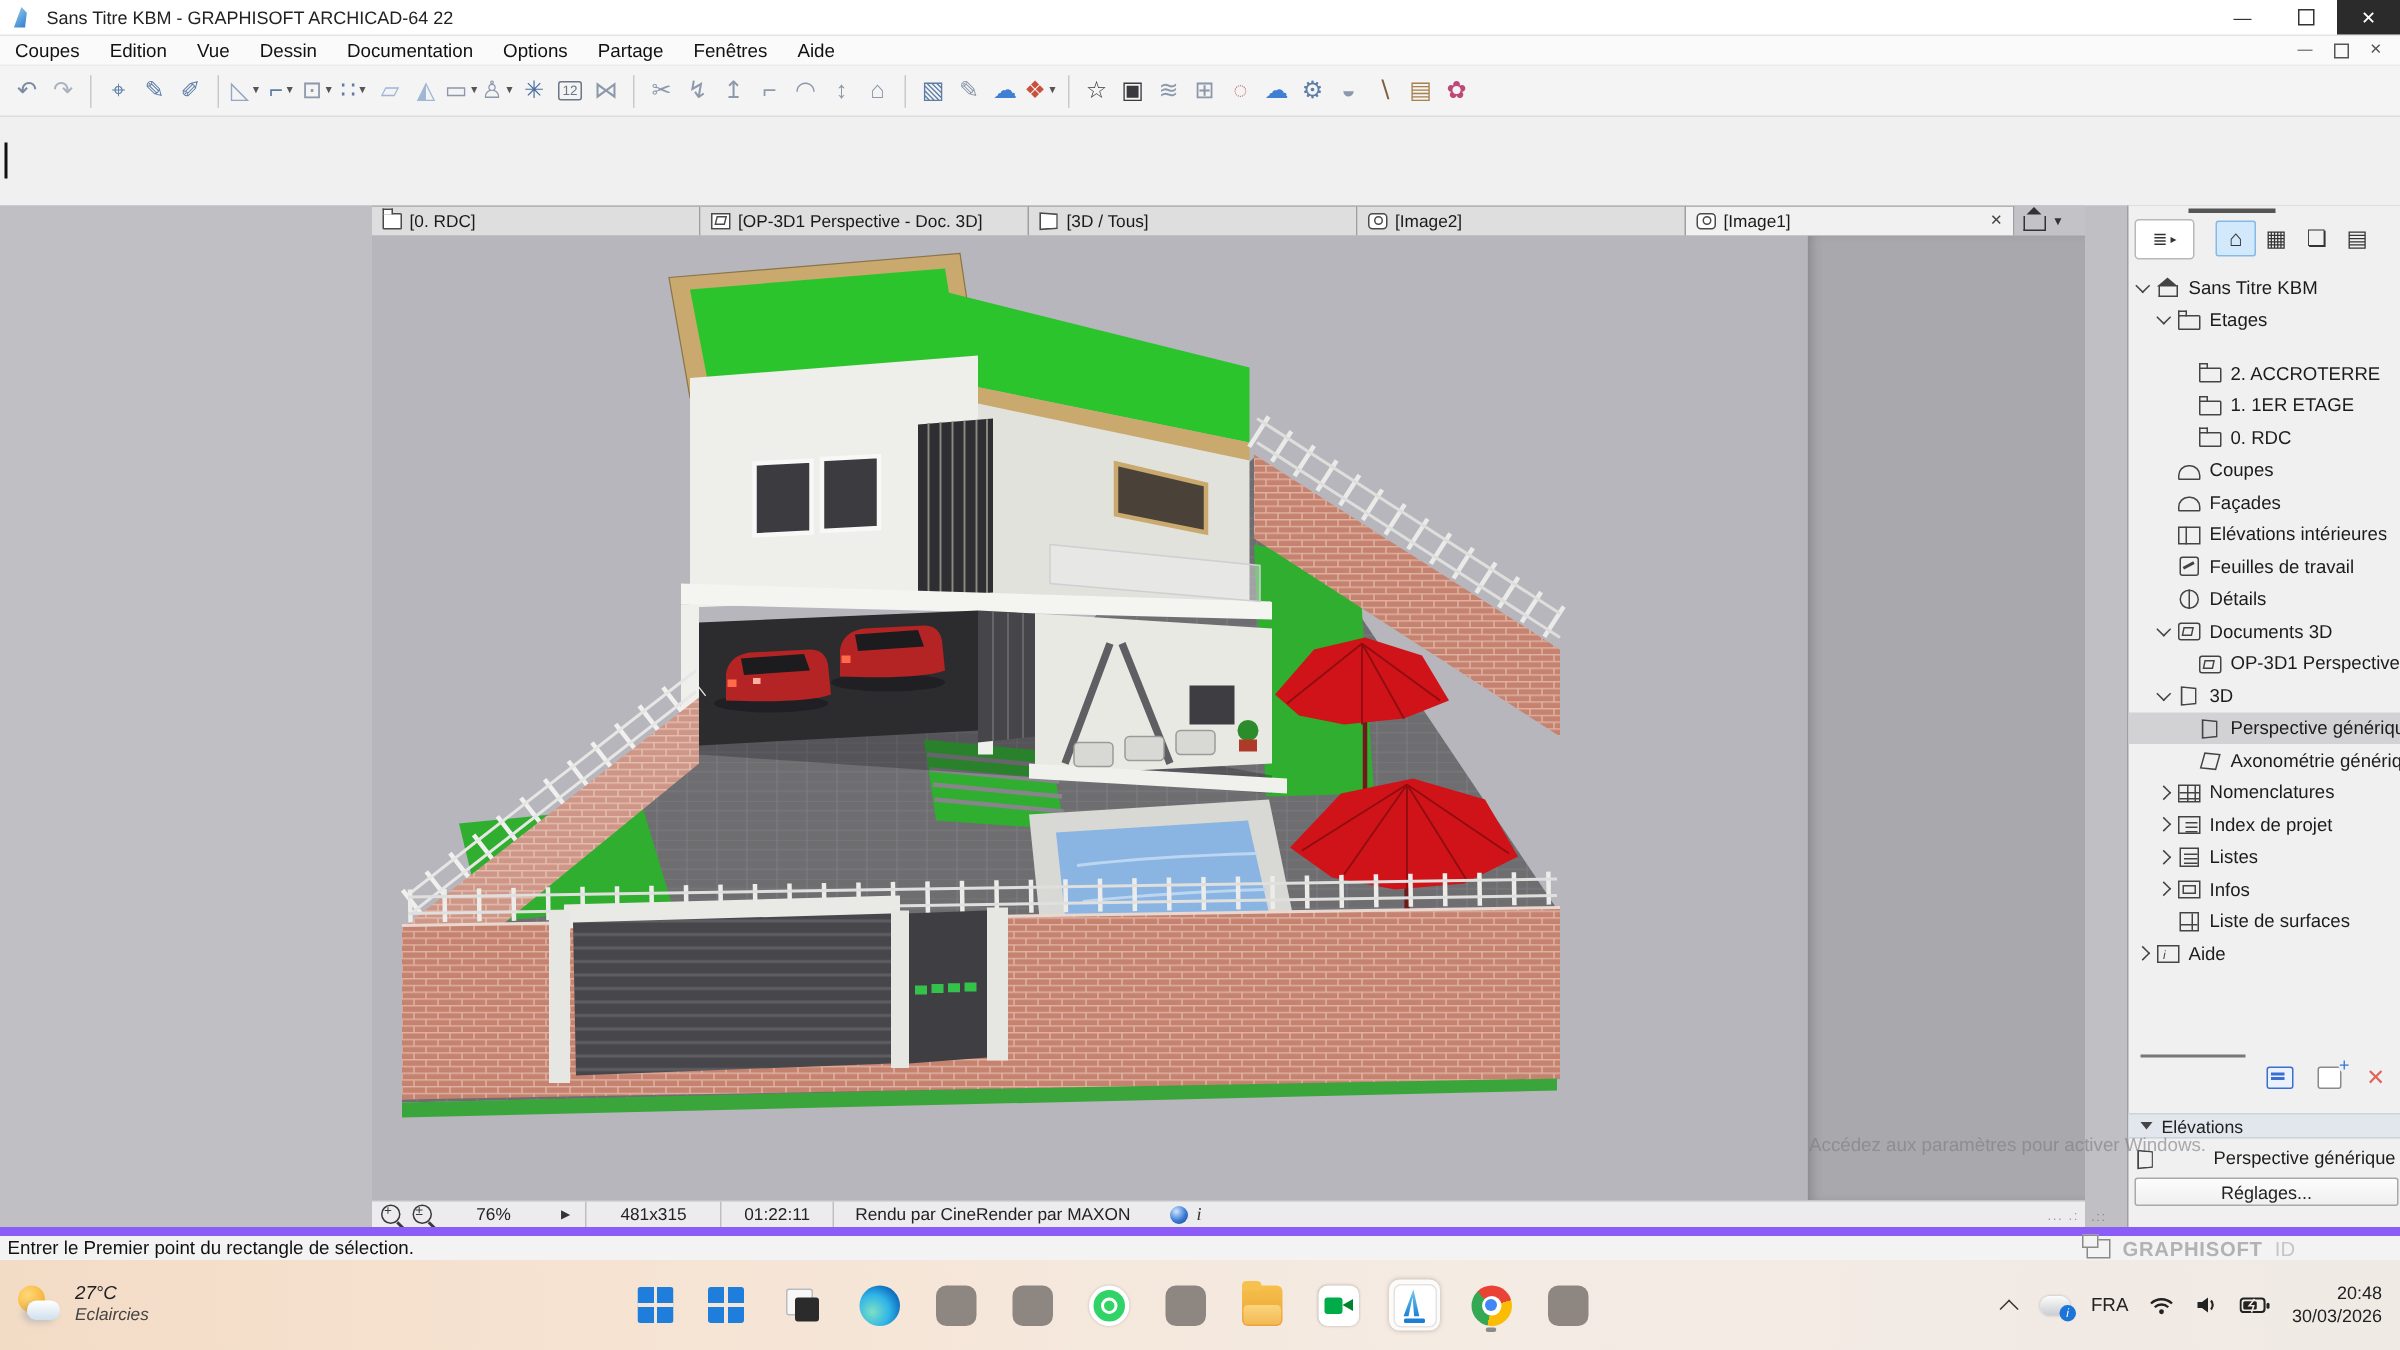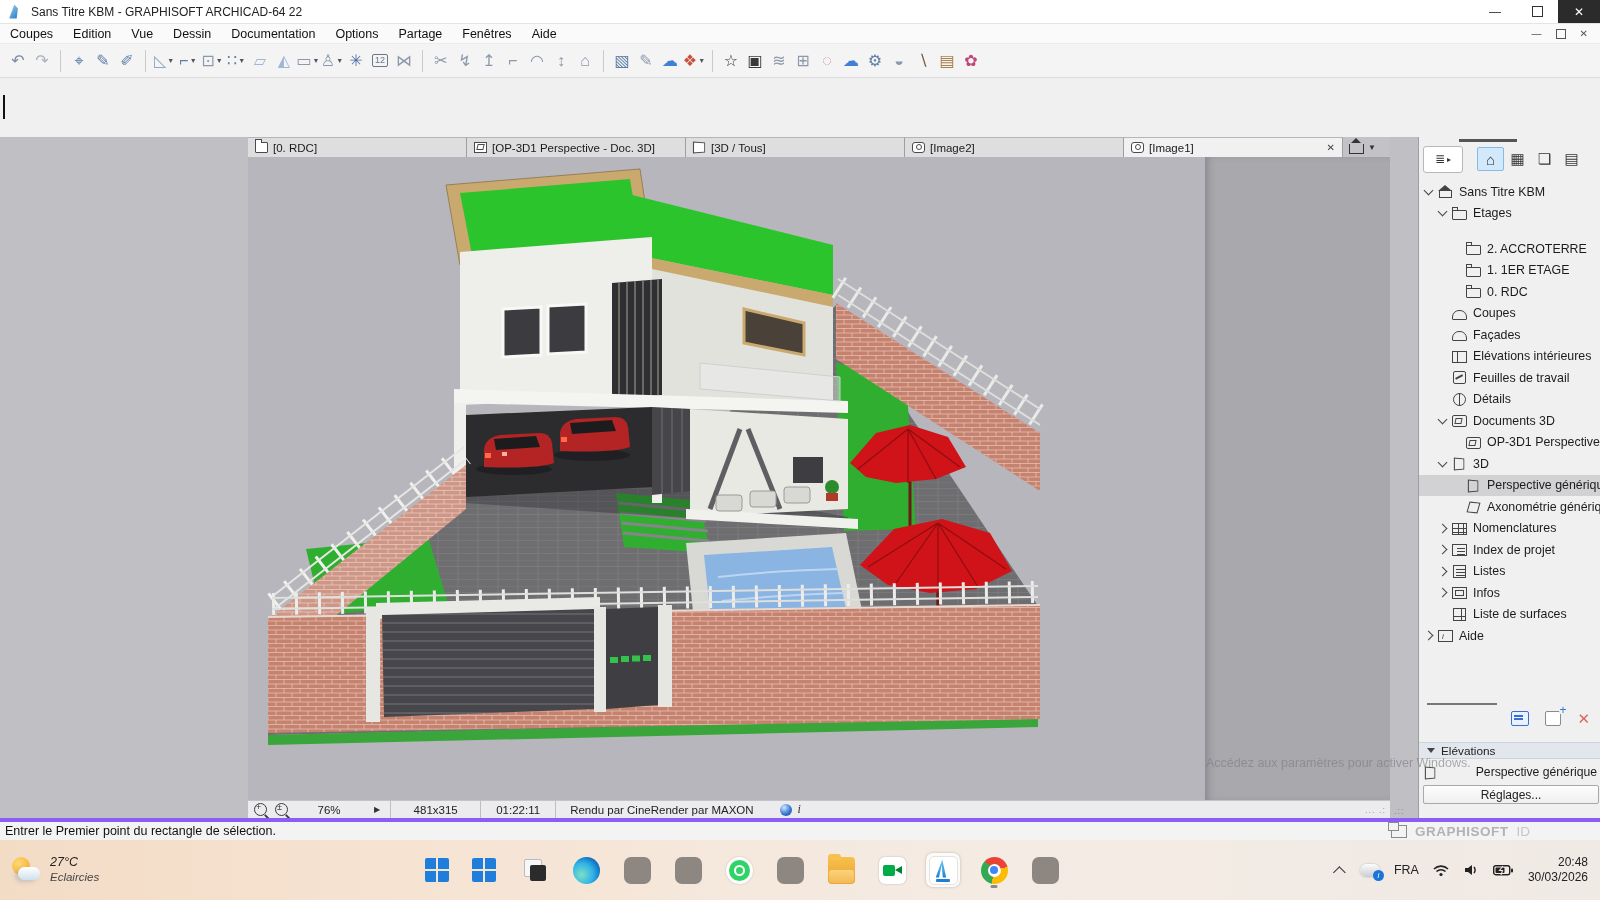--- a/index.html
+++ b/index.html
@@ -176,21 +176,21 @@
        border-radius:2px;background:linear-gradient(#fdfdfd,#efeff0);display:flex;align-items:center;
        justify-content:center;font-size:12px;color:#222;}
   .sb-resize-grip{position:absolute;left:1394px;top:806px;color:#8a8a8e;font-size:9px;letter-spacing:1px;}
   
   .watermark{position:absolute;left:1206px;top:750px;width:380px;z-index:60;pointer-events:none;
        color:rgba(125,125,130,0.8);}
   .watermark .l1{font-size:21px;}
   .watermark .l2{font-size:12.5px;margin-top:6px;color:rgba(125,125,130,0.62);}
   
   .statusbar{position:absolute;left:0;top:818px;width:1600px;height:22px;background:#f3f3f4;
-       border-top:4px solid #8b5cf6;box-sizing:border-box;display:flex;align-items:center;
+       border-top:6px solid #8b5cf6;box-sizing:border-box;display:flex;align-items:center;
        font-size:12.5px;color:#111;gap:48px;}
   .status-msg{padding-left:5px;}
   .brand{margin-left:auto;display:flex;align-items:center;gap:8px;padding-right:70px;}
   .brand-ic{width:14px;height:11px;border:1.5px solid #8a8a8a;position:relative;}
   .brand-ic::before{content:"";position:absolute;left:-4px;top:-4px;width:9px;height:7px;
        border:1.5px solid #8a8a8a;background:#f3f3f4;}
   .brand-name{color:#b2b2b4;font-size:13.5px;font-weight:bold;letter-spacing:.5px;}
   .brand-id{color:#c6c6c8;font-size:13.5px;}
   
   .taskbar{position:absolute;left:0;top:840px;width:1600px;height:60px;

